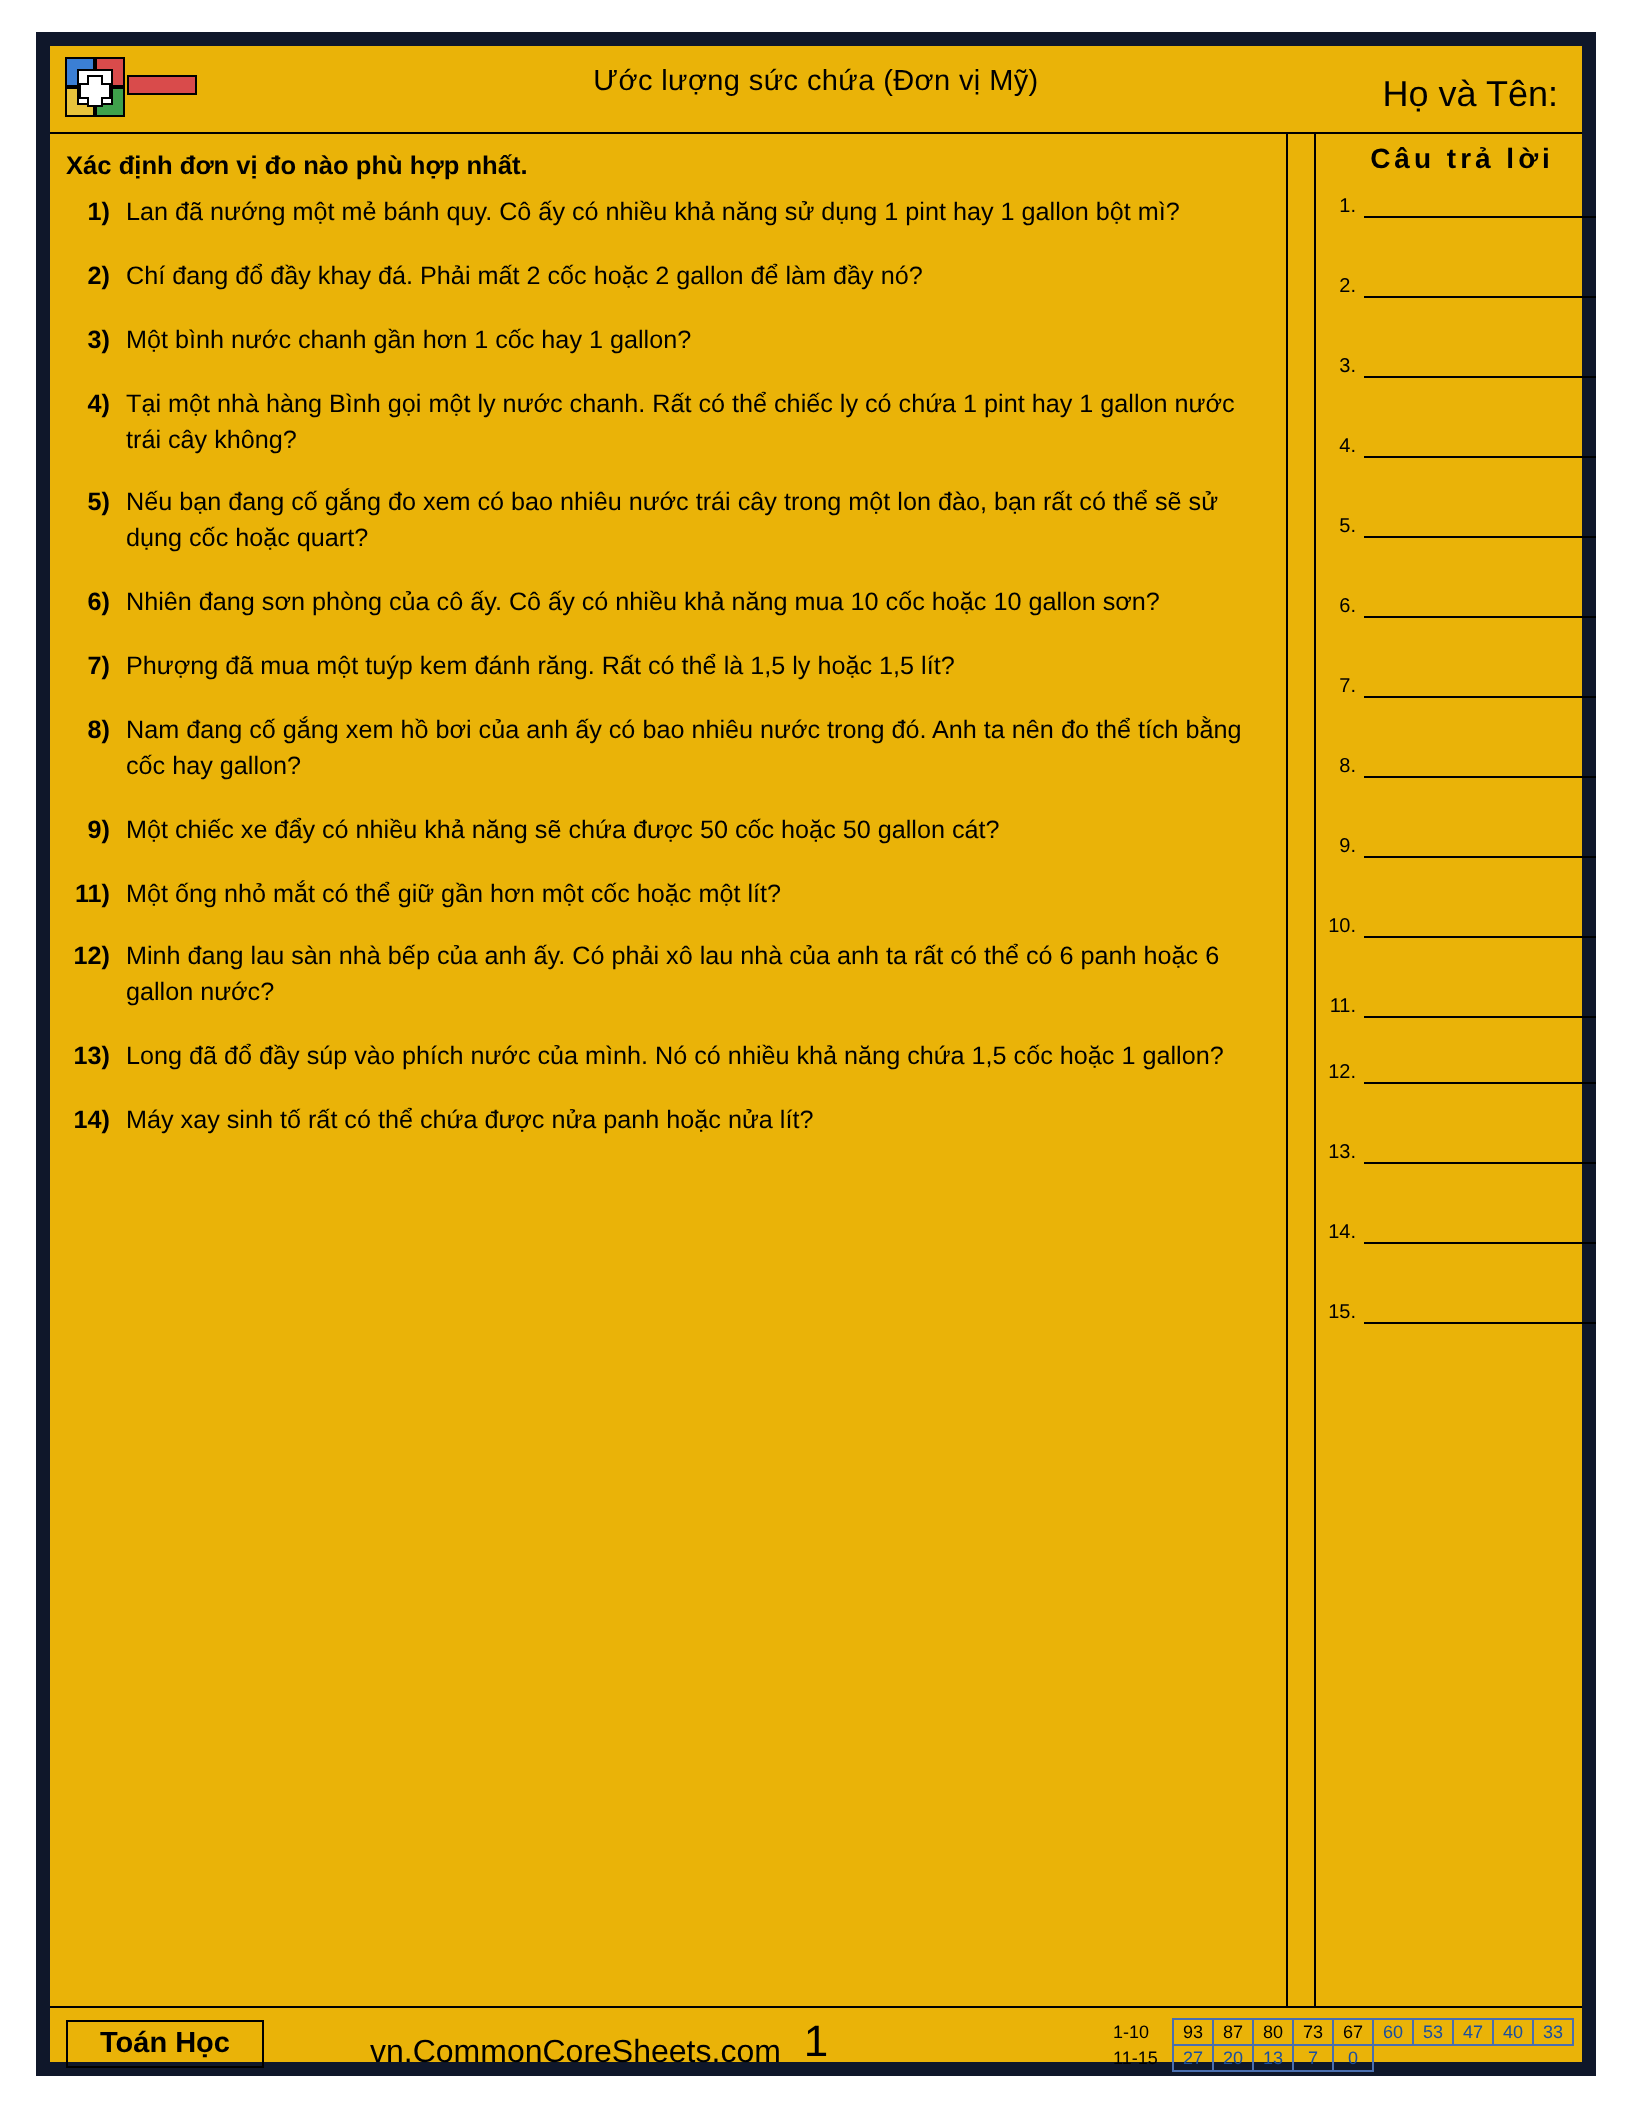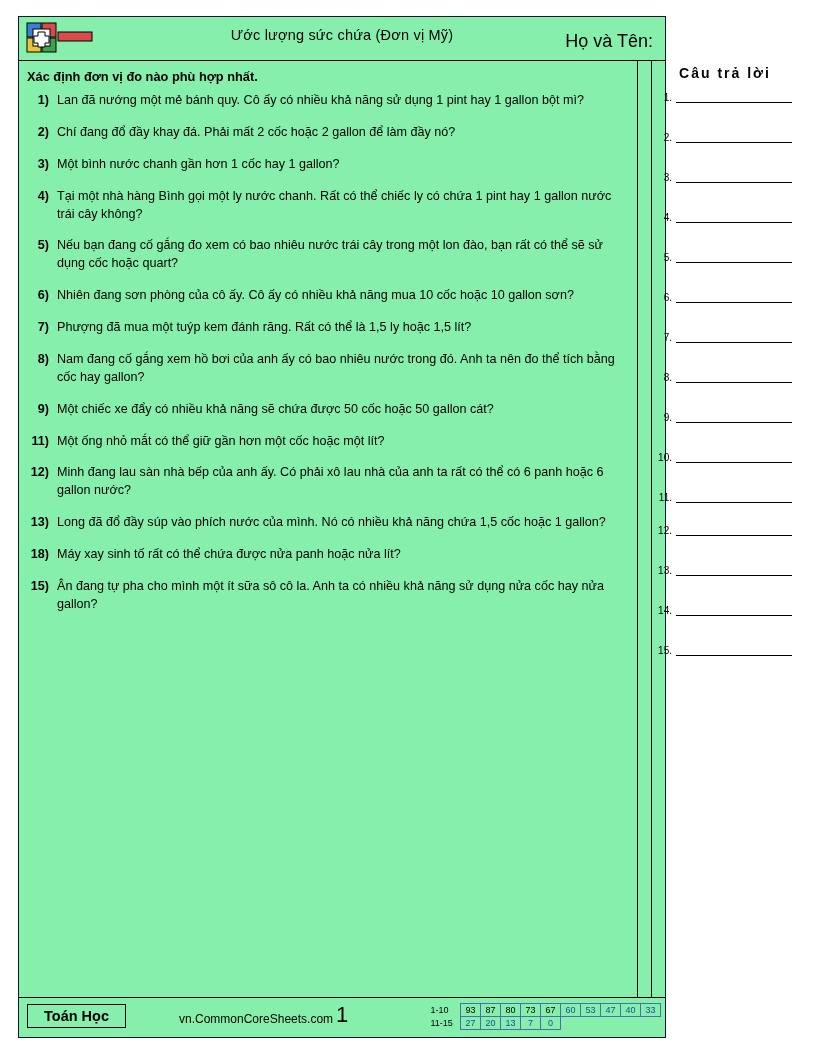--- a/index.html
+++ b/index.html
@@ -7,23 +7,23 @@
   body {
     width: 816px; height: 1056px;
     font-family: "Liberation Sans", sans-serif;
     background: #ffffff;
     color: #000000;
     position: relative;
   }
   .page {
     position: absolute;
     left: 18px; top: 16px;
-    width: 648px; height: 1022px;
-    border: 1px solid #0f172a;
-    background: #86efac;
+    width: 780px; height: 1022px;
+    border: 7px solid #0f172a;
+    background: #eab308;
   }
   
   .header {
     position: relative;
     height: 44px;
     border-bottom: 1px solid #000;
   }
   .logo {
     position: absolute;
     left: 6px; top: 4px;
@@ -119,21 +119,21 @@
     left: 8px; top: 6px;
     border: 1px solid #000;
     border-radius: 0;
     padding: 3px 16px;
     font-size: 14.5px;
     font-weight: bold;
   }
   .site {
     position: absolute;
     left: 160px; top: 14px;
-    font-size: 12px;
+    font-size: 16px;
   }
   .pagenum {
     position: absolute;
     left: 0; right: 0; top: 4px;
     text-align: center;
     font-size: 22px;
   }
   .scorebox {
     position: absolute;
     right: 4px; top: 5px;
@@ -224,26 +224,22 @@
         </div>
       <div class="q">
           <div class="num">12)</div>
           <div class="txt">Minh đang lau sàn nhà bếp của anh ấy. Có phải xô lau nhà của anh ta rất có thể có 6 panh hoặc 6 gallon nước?</div>
         </div>
       <div class="q">
           <div class="num">13)</div>
           <div class="txt">Long đã đổ đầy súp vào phích nước của mình. Nó có nhiều khả năng chứa 1,5 cốc hoặc 1 gallon?</div>
         </div>
       <div class="q">
-          <div class="num">18)</div>
+          <div class="num">14)</div>
           <div class="txt">Máy xay sinh tố rất có thể chứa được nửa panh hoặc nửa lít?</div>
-        </div>
-      <div class="q">
-          <div class="num">15)</div>
-          <div class="txt">Ân đang tự pha cho mình một ít sữa sô cô la. Anh ta có nhiều khả năng sử dụng nửa cốc hay nửa gallon?</div>
         </div>
     </div>
 
     <div class="answers">
       <div class="ans-head">Câu trả lời</div>
       <div class="ans-row" style="margin-top:10px">
           <span class="alabel">1.</span>
           <span class="aline"></span>
         </div>
       <div class="ans-row" style="margin-top:28px">

